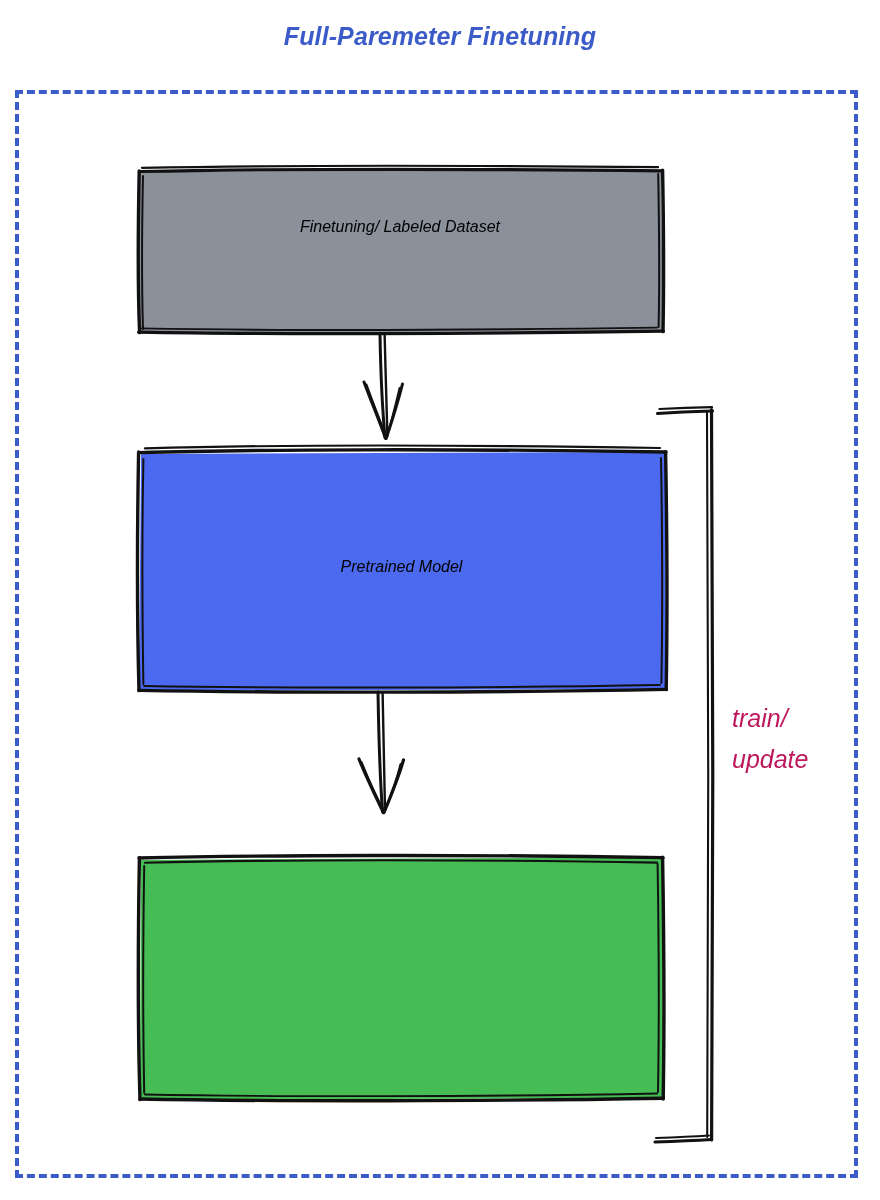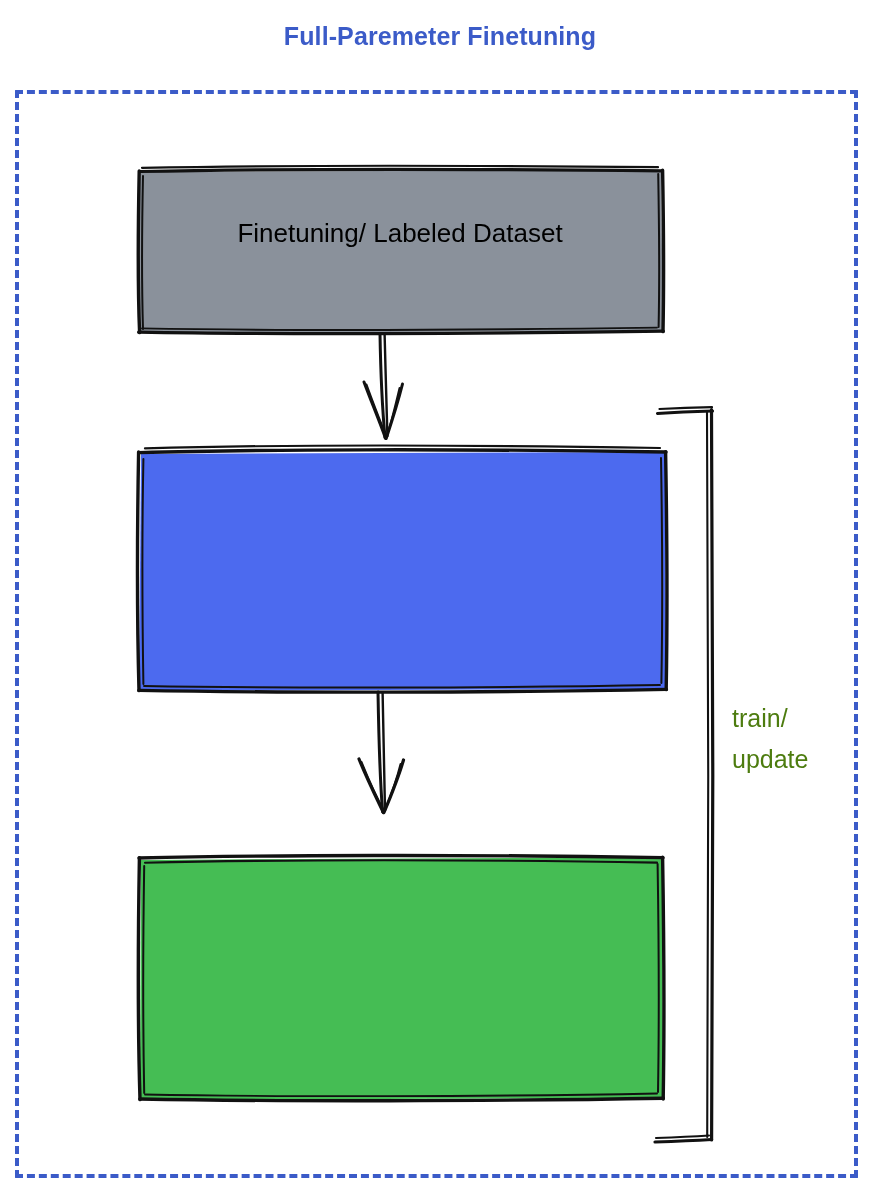--- a/index.html
+++ b/index.html
@@ -15,20 +15,21 @@
     overflow: hidden;
     font-family: "Liberation Sans", sans-serif;
     -webkit-font-smoothing: antialiased;
   }
 
   #diagram-root {
     position: absolute;
     inset: 0;
     width: 732px;
     height: 1200px;
+    font-style: italic;
   }
 
   
   .diagram-title {
     position: absolute;
     left: 0;
     top: 22px;
     width: 880px;
     text-align: center;
     font-size: 25px;
@@ -62,21 +63,21 @@
     height: 1200px;
     overflow: visible;
   }
 
   
   .node-label {
     position: absolute;
     text-align: center;
     color: #000000;
     font-family: "Liberation Sans", sans-serif;
-    font-size: 26px;
+    font-size: 16px;
     font-weight: 400;
     line-height: 1.18;
     white-space: nowrap;
     pointer-events: none;
   }
 
   .label-dataset {
     left: 137px;
     top: 218px;
     width: 526px;
@@ -91,21 +92,21 @@
     top: 962px;
     width: 525px;
   }
 
   .loop-label {
     position: absolute;
     left: 732px;
     top: 698px;
     width: 120px;
     text-align: left;
-    color: #4d7c0f;
+    color: #be185d;
     font-family: "Liberation Sans", sans-serif;
     font-size: 25px;
     line-height: 1.62;
     white-space: pre-line;
   }
 </style>
 </head>
 <body>
 
 <div id="diagram-root">
@@ -179,18 +180,19 @@
       <path d="M711.5,409.5 C713.0,600 713.4,950 711.6,1140.0" fill="none" stroke="#111111" stroke-width="3.2" stroke-linecap="round"></path>
       <path d="M707.0,412.5 C708.4,600 708.8,948 707.2,1137.0" fill="none" stroke="#111111" stroke-width="2.1" stroke-linecap="round"></path>
 
       <path d="M711.6,1139.5 C694,1140.6 674,1141.4 655.0,1142.0" fill="none" stroke="#111111" stroke-width="3.2" stroke-linecap="round"></path>
       <path d="M709.0,1135.5 C692,1136.6 673,1137.4 656.0,1138.0" fill="none" stroke="#111111" stroke-width="2.1" stroke-linecap="round"></path>
     </g>
   </svg>
 
   <div class="node-label label-dataset">Finetuning/ Labeled Dataset</div>
 
+  <div class="node-label label-pretrained">Pretrained Model</div>
 
 
   <div class="loop-label">train/
 update</div>
 
 </div>
 
 </body></html>

